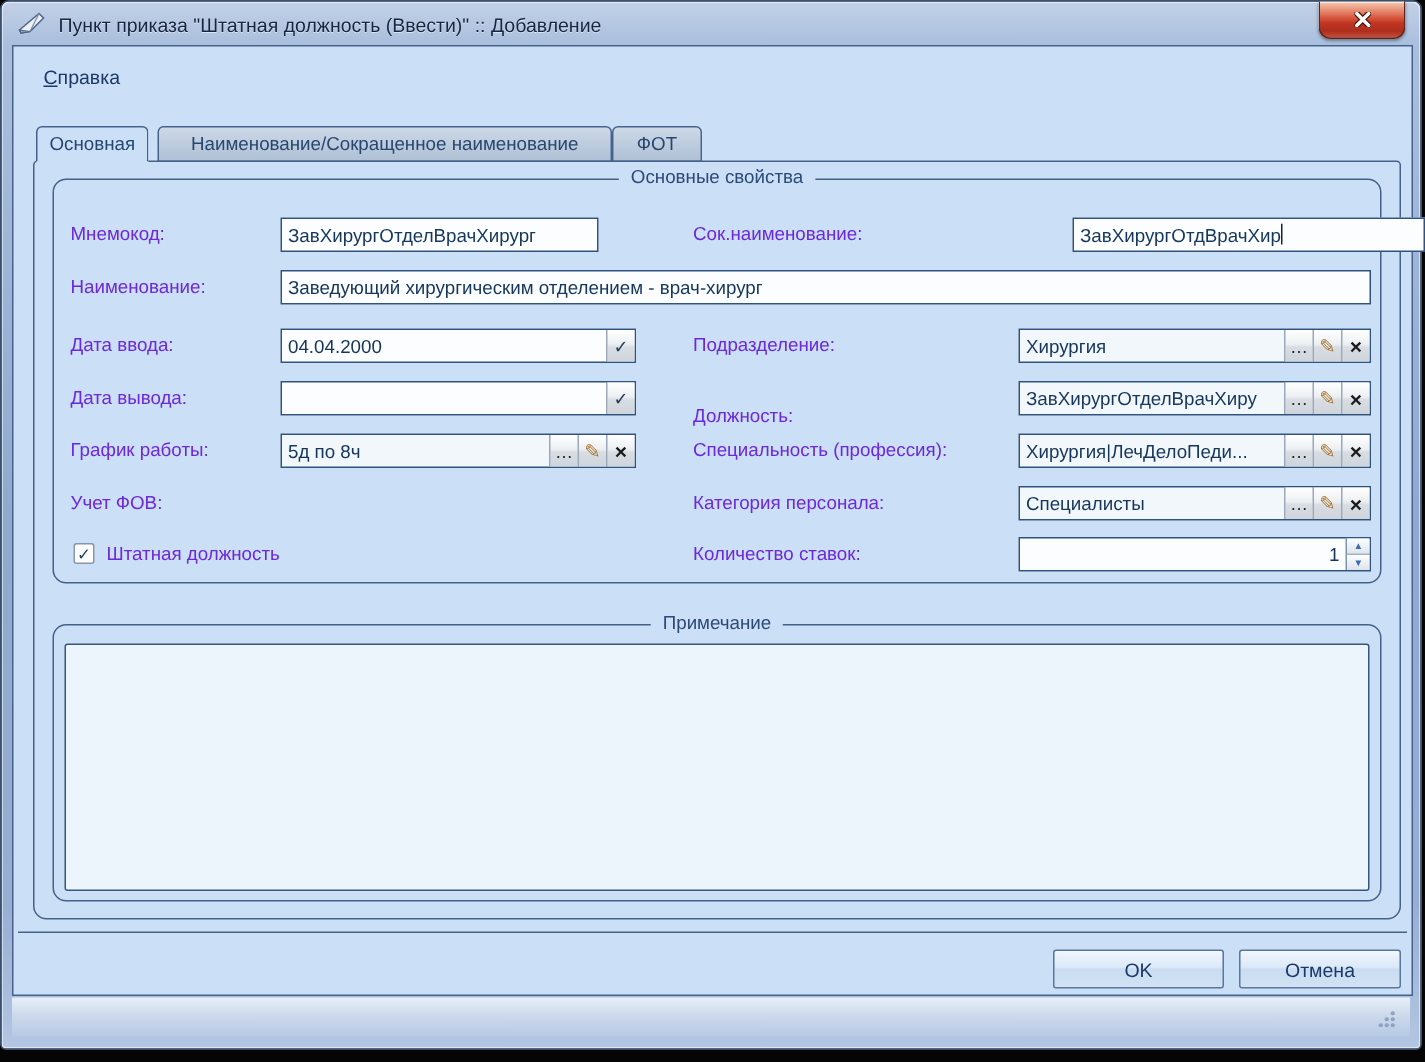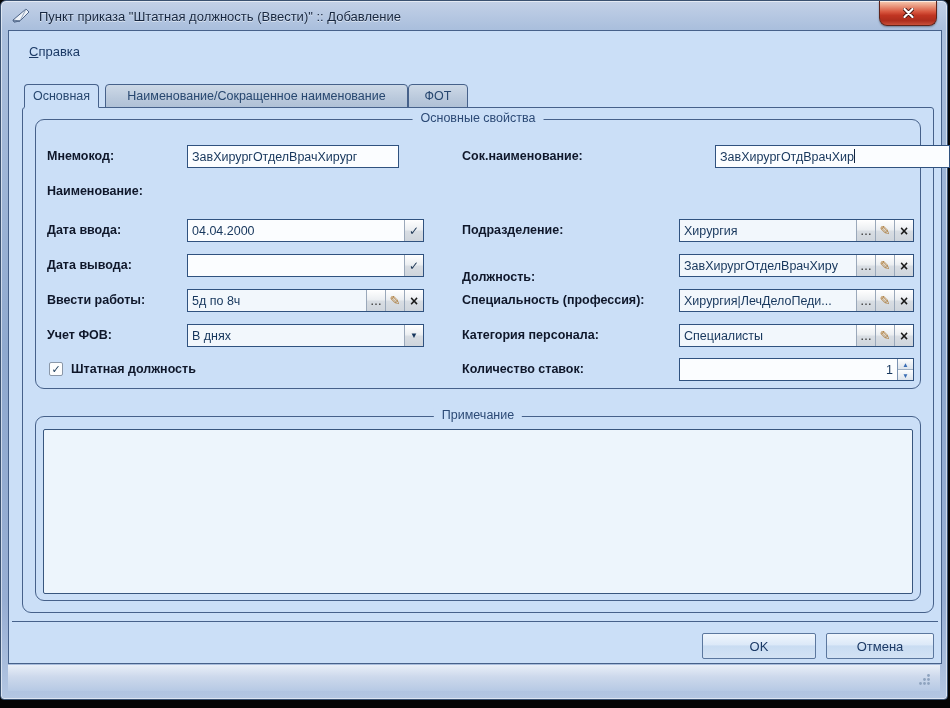--- a/index.html
+++ b/index.html
@@ -37,21 +37,21 @@
   .tab.active{background:#cbdff7;border-bottom:1px solid #cbdff7;z-index:3;}
   .tabpanel{position:absolute;left:13px;top:76px;width:912px;height:506px;
     border:1px solid #46618a;border-radius:3px 3px 9px 9px;box-sizing:border-box;z-index:1;}
 
   
   .groupbox{position:absolute;border:1px solid #46618a;border-radius:9px;box-sizing:border-box;z-index:2;}
   .legend{position:absolute;top:-9px;left:50%;transform:translateX(-50%);
     background:#cbdff7;padding:0 8px;font-size:12.5px;color:#2c4a76;white-space:nowrap;}
 
   
-  .lbl{position:absolute;font-size:12.5px;color:#0f172a;white-space:nowrap;z-index:4;font-weight:bold;}
+  .lbl{position:absolute;font-size:12.5px;color:#6d28d9;white-space:nowrap;z-index:4;}
   .field{position:absolute;height:23px;background:#fbfdff;border:1px solid #30527f;
     box-sizing:border-box;display:flex;align-items:center;z-index:4;cursor:text;}
   .field.pick{background:#f2f7fc;}
   .fval{flex:1 1 auto;font-size:12.5px;color:#16365c;padding:0 4px;
     white-space:nowrap;overflow:hidden;}
   .fval.num{text-align:right;}
   .caret{display:inline-block;width:1px;height:14px;background:#10243f;vertical-align:-2px;}
   .fbtns{display:flex;height:100%;flex:0 0 auto;}
   .fbtn{width:19px;height:100%;box-sizing:border-box;border-left:1px solid #9aa8ba;
     background:linear-gradient(180deg,#ffffff 0%,#eceff2 45%,#d8dde3 55%,#cfd5dc 100%);
@@ -134,20 +134,23 @@
       <span class="lbl" style="left:38px;top:118px;">Мнемокод:</span>
       <div class="field" style="left:178px;top:114px;width:212px;">
         <span class="fval">ЗавХирургОтделВрачХирург</span>
       </div>
       <span class="lbl" style="left:453px;top:118px;">Сок.наименование:</span>
       <div class="field" style="left:706px;top:114px;width:235px;">
         <span class="fval"><span>ЗавХирургОтдВрачХир</span><span class="caret"></span></span>
       </div>
 
       <span class="lbl" style="left:38px;top:153px;">Наименование:</span>
+      <div class="field" style="left:178px;top:149px;width:727px;">
+        <span class="fval">Заведующий хирургическим отделением - врач-хирург</span>
+      </div>
 
       <span class="lbl" style="left:38px;top:192px;">Дата ввода:</span>
       <div class="field" style="left:178px;top:188px;width:237px;">
         <span class="fval">04.04.2000</span>
         <span class="fbtns">
             <span class="fbtn check">
               <span class="gi">✓</span>
             </span>
           </span>
       </div>
@@ -185,21 +188,21 @@
             </span>
           <span class="fbtn edit">
               <span class="gi">✎</span>
             </span>
           <span class="fbtn clear">
               <span class="gi">×</span>
             </span>
         </span>
       </div>
 
-      <span class="lbl" style="left:38px;top:262px;">Ввести работы:</span>
+      <span class="lbl" style="left:38px;top:262px;">График работы:</span>
       <div class="field pick" style="left:178px;top:258px;width:237px;">
         <span class="fval">5д по 8ч</span>
         <span class="fbtns">
           <span class="fbtn">
               <span class="gi">…</span>
             </span>
           <span class="fbtn edit">
               <span class="gi">✎</span>
             </span>
           <span class="fbtn clear">
@@ -217,28 +220,20 @@
           <span class="fbtn edit">
               <span class="gi">✎</span>
             </span>
           <span class="fbtn clear">
               <span class="gi">×</span>
             </span>
         </span>
       </div>
 
       <span class="lbl" style="left:38px;top:297px;">Учет ФОВ:</span>
-      <div class="field pick" style="left:178px;top:293px;width:237px;">
-        <span class="fval">В днях</span>
-        <span class="fbtns">
-            <span class="fbtn drop">
-              <span class="gi">▼</span>
-            </span>
-          </span>
-      </div>
       <span class="lbl" style="left:453px;top:297px;">Категория персонала:</span>
       <div class="field pick" style="left:670px;top:293px;width:235px;">
         <span class="fval">Специалисты</span>
         <span class="fbtns">
           <span class="fbtn">
               <span class="gi">…</span>
             </span>
           <span class="fbtn edit">
               <span class="gi">✎</span>
             </span>

